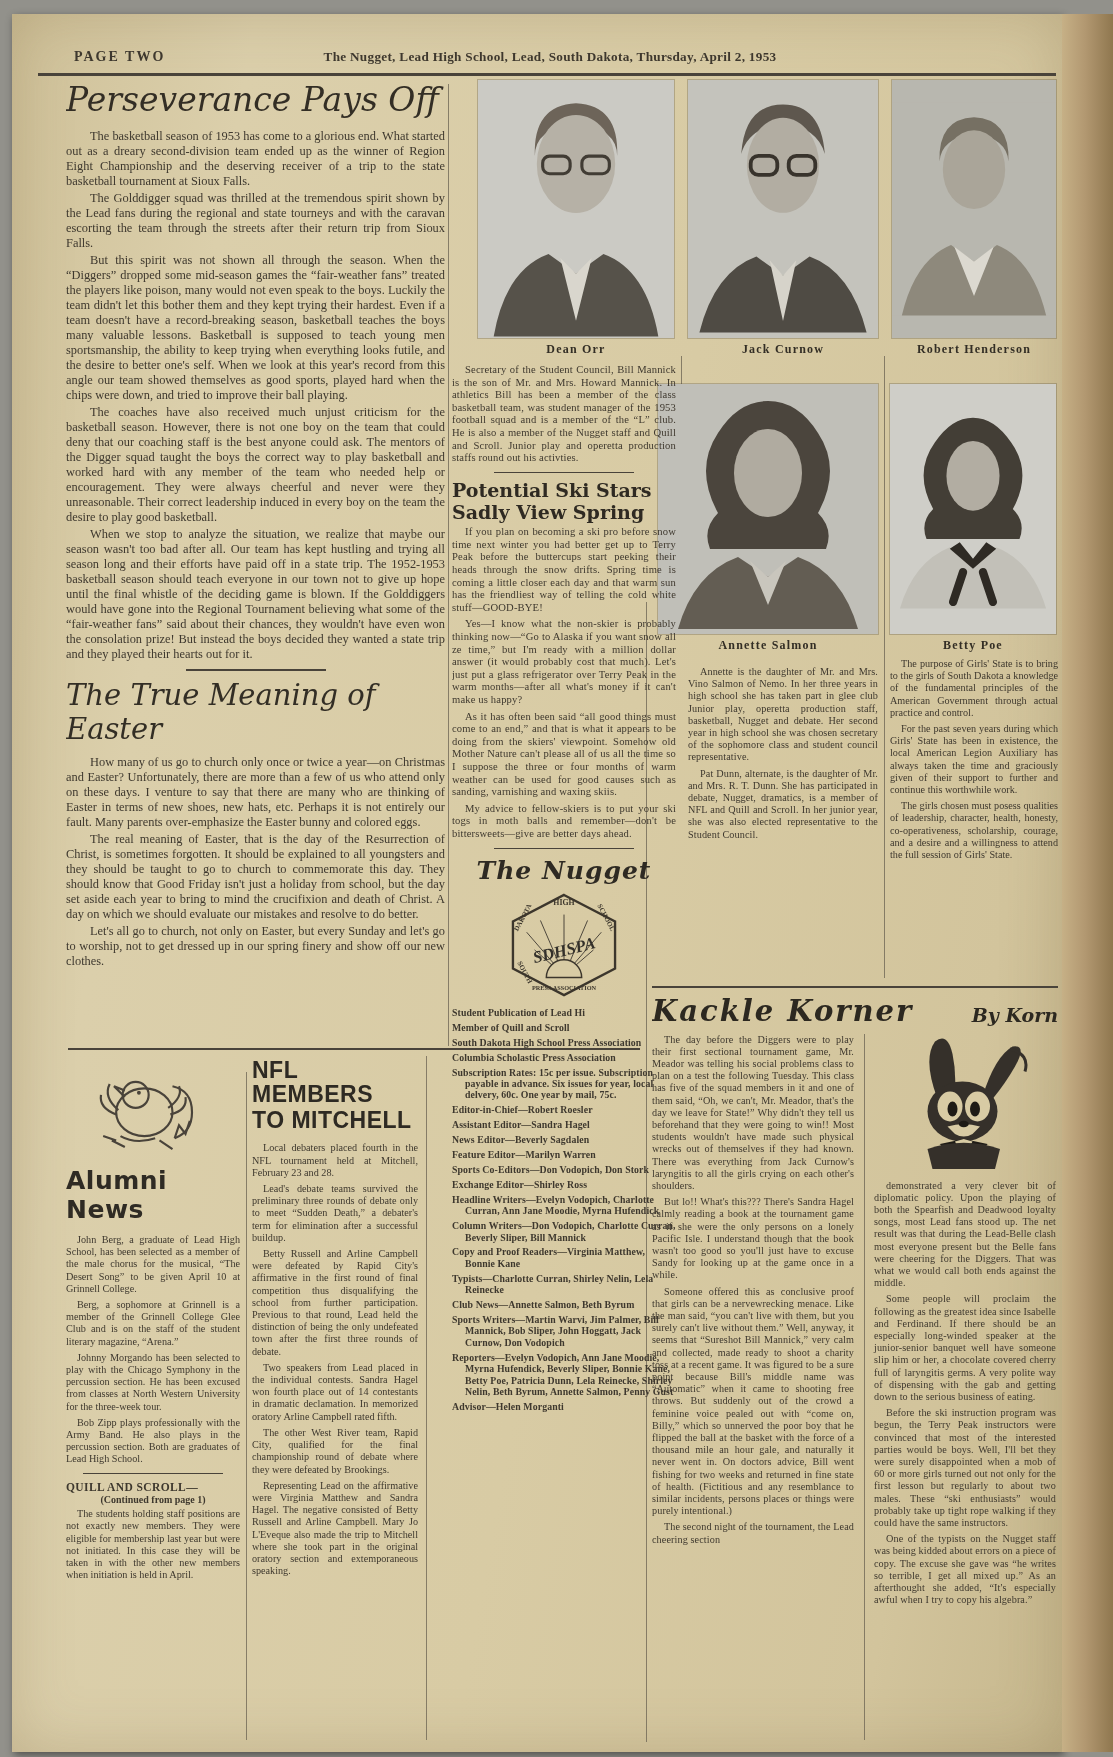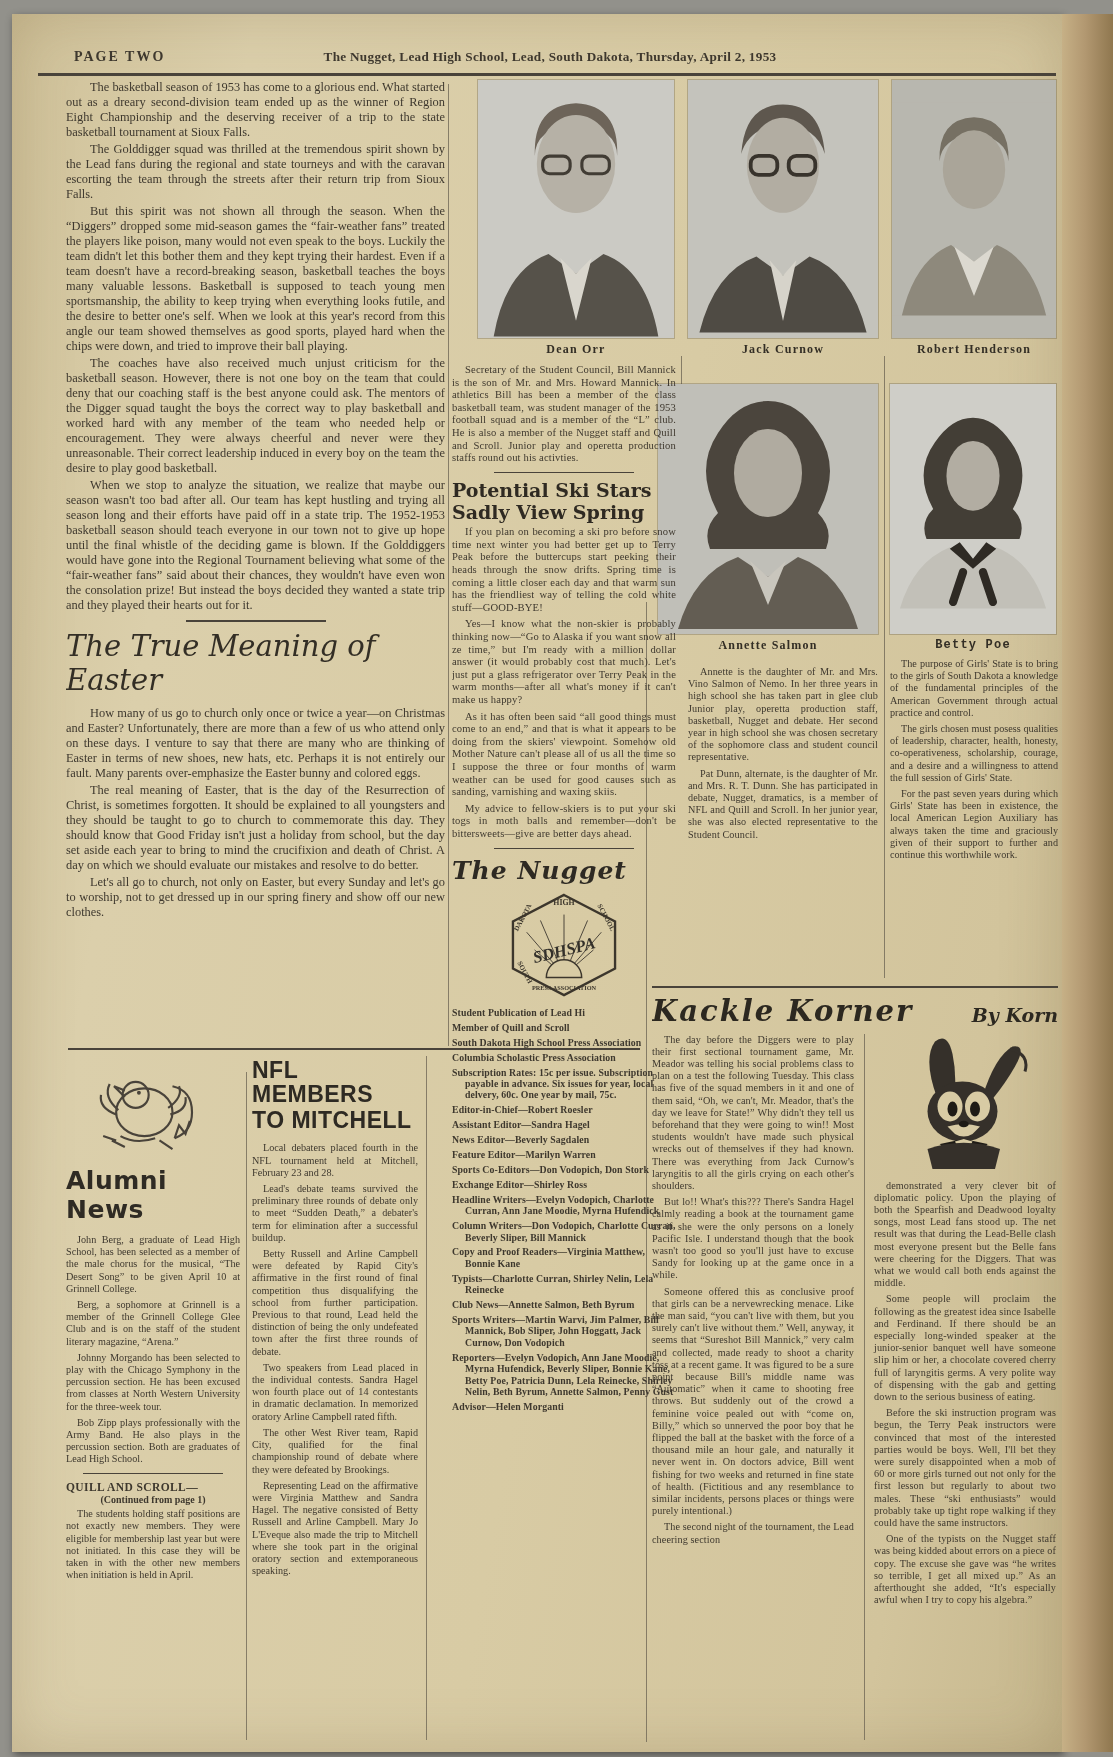--- a/index.html
+++ b/index.html
@@ -28,21 +28,21 @@
   .photo{position:absolute;}
   .photo .imgbox{width:100%;box-shadow:0 0 0 1px rgba(60,50,35,.25);}
   .caption{font-weight:bold;font-size:12px;text-align:center;letter-spacing:1.2px;margin-top:4px;color:#332e25;}
 
   .col{position:absolute;overflow:hidden;}
   .ski-head{font-family:"DejaVu Serif",serif;font-weight:bold;font-size:19px;line-height:1.08;color:#2f2a22;margin:2px 0 4px;}
   .sans-head{font-family:"Liberation Sans",sans-serif;font-weight:bold;font-size:23px;line-height:1.05;color:#2e2a23;letter-spacing:.5px;margin:0 0 10px;}
   .alumni-head{font-family:"DejaVu Sans",sans-serif;font-weight:bold;font-size:25px;color:#2f2b24;margin:8px 0 10px;letter-spacing:.5px;}
   .quill-head{font-weight:bold;font-size:11.5px;letter-spacing:.4px;margin:4px 0 1px;}
   .quill-sub{font-size:10px;text-align:center;margin:0 0 3px;font-weight:bold;}
-  .nugget-title{font-family:"DejaVu Serif",serif;font-style:italic;font-weight:bold;font-size:25px;text-align:left;color:#2e2a23;margin:4px 0 6px;letter-spacing:1px;}
+  .nugget-title{font-family:"DejaVu Serif",serif;font-style:italic;font-weight:bold;font-size:25px;text-align:center;color:#2e2a23;margin:4px 0 6px;letter-spacing:1px;}
   .mast-line{font-size:9.8px;line-height:11.4px;font-weight:bold;padding-left:13px;text-indent:-13px;margin:0 0 3.5px;letter-spacing:.1px;}
   #kackle-title{font-family:"DejaVu Serif",serif;font-style:italic;font-weight:bold;font-size:29px;letter-spacing:2px;color:#2c2820;}
   #kackle-byline{font-family:"DejaVu Serif",serif;font-style:italic;font-weight:bold;font-size:19px;color:#2c2820;margin-top:10px;}
   .kackle-cols{display:flex;margin-top:6px;}
   .kcol1{width:202px;margin-right:20px;}
   .kcol2{width:182px;}
   svg{display:block;}
 </style>
 </head>
 <body>
@@ -58,20 +58,21 @@
   <div class="vrule" style="left:448px;top:84px;height:962px;"></div>
   <div class="vrule" style="left:246px;top:1072px;height:668px;"></div>
   <div class="vrule" style="left:426px;top:1056px;height:684px;"></div>
   <div class="vrule" style="left:681px;top:356px;height:246px;"></div>
   <div class="vrule" style="left:646px;top:602px;height:1140px;"></div>
   <div class="vrule" style="left:884px;top:356px;height:622px;"></div>
   <div class="vrule" style="left:864px;top:1034px;height:706px;"></div>
   <div class="hrule" style="left:68px;top:1048px;width:572px;height:1.5px;"></div>
 
   <div class="col" style="left:66px;top:80px;width:379px;height:966px;">
+    <div class="headline-italic" style="font-size:33px;margin-bottom:10px;">Perseverance Pays Off</div>
     <p class="p-lg">The basketball season of 1953 has come to a glorious end. What started out as a dreary second-division team ended up as the winner of Region Eight Championship and the deserving receiver of a trip to the state basketball tournament at Sioux Falls.</p>
     <p class="p-lg">The Golddigger squad was thrilled at the tremendous spirit shown by the Lead fans during the regional and state tourneys and with the caravan escorting the team through the streets after their return trip from Sioux Falls.</p>
     <p class="p-lg">But this spirit was not shown all through the season. When the “Diggers” dropped some mid-season games the “fair-weather fans” treated the players like poison, many would not even speak to the boys.  Luckily the team didn't let this bother them and they kept trying their hardest.  Even if a team doesn't have a record-breaking season, basketball teaches the boys many valuable lessons.  Basketball is supposed to teach young men sportsmanship, the ability to keep trying when everything looks futile, and the desire to better one's self.  When we look at this year's record from this angle our team showed themselves as good sports, played hard when the chips were down, and tried to improve their ball playing.</p>
     <p class="p-lg">The coaches have also received much unjust criticism for the basketball season.  However, there is not one boy on the team that could deny that our coaching staff is the best anyone could ask.  The mentors of the Digger squad taught the boys the correct way to play basketball and worked hard with any member of the team who needed help or encouragement.  They were always cheerful and never were they unreasonable.  Their correct leadership induced in every boy on the team the desire to play good basketball.</p>
     <p class="p-lg">When we stop to analyze the situation, we realize that maybe our season wasn't too bad after all.  Our team has kept hustling and trying all season long and their efforts have paid off in a state trip.  The 1952-1953 basketball season should teach everyone in our town not to give up hope until the final whistle of the deciding game is blown.  If the Golddiggers would have gone into the Regional Tournament believing what some of the “fair-weather fans” said about their chances, they wouldn't have even won the consolation prize! But instead the boys decided they wanted a state trip and they played their hearts out for it.</p>
     <hr class="hr-short">
     <div class="headline-italic" style="font-size:29px;margin-bottom:9px;">The True Meaning of Easter</div>
     <p class="p-lg">How many of us go to church only once or twice a year—on Christmas and Easter?  Unfortunately, there are more than a few of us who attend only on these days.  I venture to say that there are many who are thinking of Easter in terms of new shoes, new hats, etc.  Perhaps it is not entirely our fault.  Many parents over-emphasize the Easter bunny and colored eggs.</p>
     <p class="p-lg">The real meaning of Easter, that is the day of the Resurrection of Christ, is sometimes forgotten. It should be explained to all youngsters and they should be taught to go to church to commemorate this day.  They should know that Good Friday isn't just a holiday from school, but the day set aside each year to bring to mind the crucifixion and death of Christ.  A day on which we should evaluate our mistakes and resolve to do better.</p>
     <p class="p-lg">Let's all go to church, not only on Easter, but every Sunday and let's go to worship, not to get dressed up in our spring finery and show off our new clothes.</p>
@@ -118,21 +119,21 @@
     <svg class="imgbox" viewBox="0 0 110 120" style="height:250px;background:#c0bfb8;">
       <rect width="110" height="120" fill="#c0bfb8"></rect>
       <path d="M30 62 Q18 40 30 22 Q40 6 55 6 Q70 6 80 22 Q92 40 80 62 Q88 70 84 80 L26 80 Q22 70 30 62 Z" fill="#4b453d"></path>
       <ellipse cx="55" cy="42" rx="17" ry="22" fill="#b0aba0"></ellipse>
       <path d="M10 120 Q18 92 40 84 L55 94 L70 84 Q92 92 100 120 Z" fill="#635d53"></path>
       <path d="M46 86 L55 108 L64 86 L55 94 Z" fill="#c9c6bd"></path>
     </svg>
     <div class="caption">Annette Salmon</div>
   </div>
 
-  <div class="photo" style="left:890px;top:384px;width:166px;font-family:Liberation Mono, monospace;">
+  <div class="photo" style="left:890px;top:384px;width:166px;">
     <svg class="imgbox" viewBox="0 0 100 120" style="height:250px;background:#cfcec8;">
       <rect width="100" height="120" fill="#cfcec8"></rect>
       <path d="M26 60 Q14 38 27 20 Q37 5 50 5 Q63 5 73 20 Q86 38 74 60 Q82 68 78 78 L22 78 Q18 68 26 60 Z" fill="#433e36"></path>
       <ellipse cx="50" cy="40" rx="16" ry="21" fill="#b2ada2"></ellipse>
       <path d="M6 120 Q14 92 36 83 L50 92 L64 83 Q86 92 94 120 Z" fill="#c2c0b8"></path>
       <path d="M50 96 L36 84 L42 80 L50 90 L58 80 L64 84 Z" fill="#2e2a24"></path>
       <path d="M44 98 L38 116 M56 98 L62 116" stroke="#2e2a24" stroke-width="5" stroke-linecap="round"></path>
     </svg>
     <div class="caption">Betty Poe</div>
   </div>
@@ -188,22 +189,22 @@
     <div class="mast-line">Advisor—Helen Morganti</div>
   </div>
 
   <div class="col" style="left:688px;top:666px;width:190px;height:312px;">
     <p class="p-sm">Annette is the daughter of Mr. and Mrs. Vino Salmon of Nemo. In her three years in high school she has taken part in glee club Junior play, operetta production staff, basketball, Nugget and debate. Her second year in high school she was chosen secretary of the sophomore class and student council representative.</p>
     <p class="p-sm">Pat Dunn, alternate, is the daughter of Mr. and Mrs. R. T. Dunn. She has participated in debate, Nugget, dramatics, is a member of NFL and Quill and Scroll. In her junior year, she was also elected representative to the Student Council.</p>
   </div>
 
   <div class="col" style="left:890px;top:658px;width:168px;height:320px;">
     <p class="p-xs">The purpose of Girls' State is to bring to the girls of South Dakota a knowledge of the fundamental principles of the American Government through actual practice and control.</p>
+    <p class="p-xs">For the past seven years during which Girls' State has been in existence, the local American Legion Auxiliary has always taken the time and graciously given of their support to further and continue this worthwhile work.</p>
     <p class="p-xs">The girls chosen must posess qualities of leadership, character, health, honesty, co-operativeness, scholarship, courage, and a desire and a willingness to attend the full session of Girls' State.</p>
-    <p class="p-xs">For the past seven years during which Girls' State has been in existence, the local American Legion Auxiliary has always taken the time and graciously given of their support to further and continue this worthwhile work.</p>
   </div>
 
   <div class="col" style="left:652px;top:980px;width:406px;height:762px;">
     <hr class="hr-full">
     <div style="display:flex;justify-content:space-between;align-items:flex-start;">
       <div id="kackle-title">Kackle Korner</div>
       <div id="kackle-byline">By Korn</div>
     </div>
     <div class="kackle-cols">
       <div class="kcol1">

